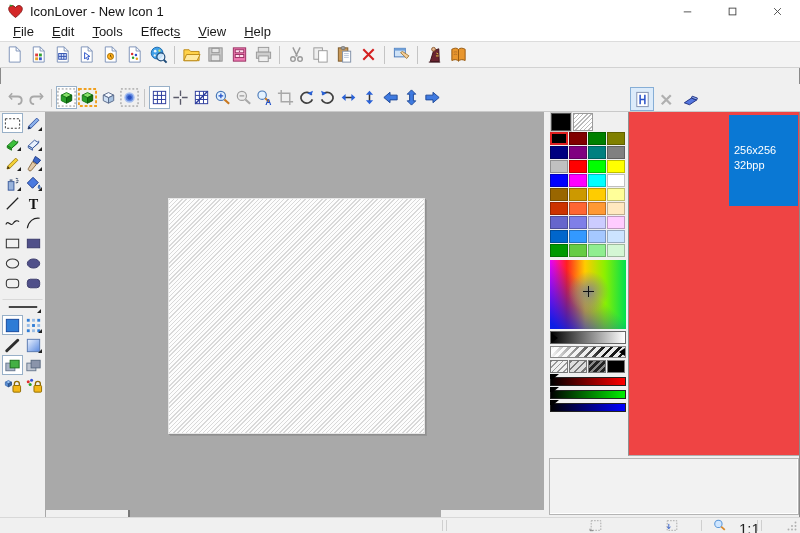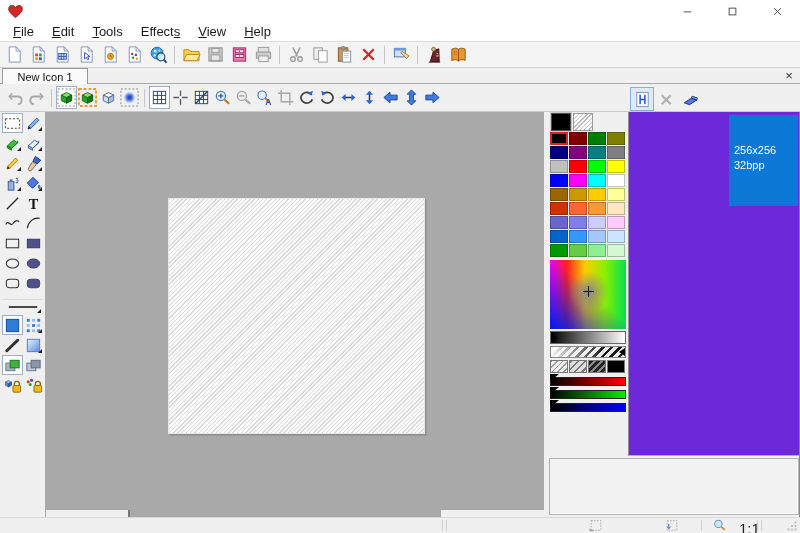--- a/index.html
+++ b/index.html
@@ -64,40 +64,41 @@
   .abar{position:absolute;left:1px;top:234px;width:76px;height:12px;border:1px solid #888;box-sizing:border-box;
     background:linear-gradient(to right, rgba(255,255,255,.97) 0%, rgba(255,255,255,0) 72%),
       repeating-linear-gradient(135deg,#151515 0 2.5px,#e8e8e8 2.5px 6px);}
   .mark-l{position:absolute;left:0;top:1px;width:0;height:0;border-top:5px solid transparent;border-bottom:5px solid transparent;border-left:7px solid #000;}
   .mark-r{position:absolute;right:0;top:1px;width:0;height:0;border-top:4px solid transparent;border-bottom:4px solid transparent;border-right:6px solid #000;}
   .patterns{position:absolute;left:1px;top:248px;display:grid;grid-template-columns:repeat(4,18px);grid-auto-rows:13px;gap:1px;}
   .patterns div{border:1px solid #777;box-sizing:border-box;background:#fff;}
   .slider{position:absolute;left:1px;width:76px;height:9px;border:1px solid #222;box-sizing:border-box;}
   .slider .flag{position:absolute;left:-1px;top:-4px;width:0;height:0;border-top:5px solid #000;border-right:6px solid transparent;border-left:3px solid #000;}
   
-  .listpanel{position:absolute;left:628px;top:0;width:171px;height:344px;background:#6d28d9;border-left:1px solid #909090;border-bottom:1px solid #b0b0b0;box-sizing:border-box;}
+  .listpanel{position:absolute;left:628px;top:0;width:171px;height:344px;background:#ef4444;border-left:1px solid #909090;border-bottom:1px solid #b0b0b0;box-sizing:border-box;}
   .preview-item{position:absolute;right:1px;top:3px;width:69px;height:91px;color:#fff;font-size:11px;padding:28px 0 0 5px;box-sizing:border-box;line-height:15px;}
   .infopanel{position:absolute;left:549px;top:346px;width:250px;height:57px;background:#f2f2f2;border:1px solid #b4b4b4;box-sizing:border-box;box-shadow:inset -1px -1px 0 #fff;}
   
   .statusbar{position:absolute;left:0;top:517px;width:100%;height:16px;background:#f0f0f0;border-top:1px solid #d8d8d8;box-sizing:border-box;}
   .ssep{position:absolute;top:2px;width:1px;height:11px;background:#cfcfcf;}
   .sicon{position:absolute;top:0px;width:16px;height:15px;display:flex;align-items:center;justify-content:center;border:none;background:transparent;padding:0;}
   .zoom-label{position:absolute;left:739px;top:2px;font-size:15px;color:#222;}
   .grip{position:absolute;right:1px;top:1px;}
 </style>
 </head>
 <body>
 
 <div class="window">
 
   <div class="titlebar">
     <span class="app-logo" id="app-logo"><svg width="17" height="17" viewBox="0 0 20 20">
           <path d="M10 17C4 12.5 2 9.5 2 6.8 2 4.6 3.8 3 5.9 3 7.5 3 9.2 4 10 5.6 10.8 4 12.5 3 14.1 3 16.2 3 18 4.6 18 6.8c0 2.7-2 5.7-8 10.2z" fill="#d42828" stroke="#7a1010"></path>
           <path d="M7 3.5C5.5 1.8 3.5 1.5 2.5 2.5c.8.2 1.6.8 2 1.6z" fill="#2a9a2a"></path>
         </svg></span>
+    <span class="title-text">IconLover - New Icon 1</span>
     <div class="win-controls" id="win-controls">
         <button class="wc">
           <span class="ic">
             <svg width="19" height="19" viewBox="0 0 20 20">
               <path d="M5 10.5h10" stroke="#444" stroke-width="1.2"></path>
             </svg>
           </span>
         </button>
         <button class="wc">
           <span class="ic">
@@ -297,26 +298,20 @@
         <span class="ic">
           <svg width="19" height="19" viewBox="0 0 20 20">
             <path d="M3 4.5c2.8-1.6 5.6-1.6 7 .2 1.4-1.8 4.2-1.8 7-.2v11.8c-2.8-1.3-5.6-1.2-7 .7-1.4-1.9-4.2-2-7-.7z" fill="#e8962e" stroke="#96570e"></path>
             <path d="M10 4.7v12.3" stroke="#96570e"></path>
             <path d="M5 7.5c1.6-.5 2.6-.5 3.6 0M5 10c1.6-.5 2.6-.5 3.6 0" stroke="#b5732a" fill="none"></path>
           </svg>
         </span>
       </button>
     </div>
 
-  <div class="tabbar">
-    <div class="tab">
-      <span>New Icon 1</span>
-    </div>
-    <button class="tab-close">×</button>
-  </div>
 
   <div class="toolbar2" id="toolbar-edit">
       <button class="tbtn">
         <span class="ic">
           <svg width="19" height="19" viewBox="0 0 20 20">
             <path d="M6.5 5.5 3.5 9l3 3.2" fill="none" stroke="#a8a8a8" stroke-width="1.6"></path>
             <path d="M4 9h8.5c2.6 0 4 1.8 4 4s-1.6 4-4 4" fill="none" stroke="#a8a8a8" stroke-width="2"></path>
           </svg>
         </span>
       </button>

